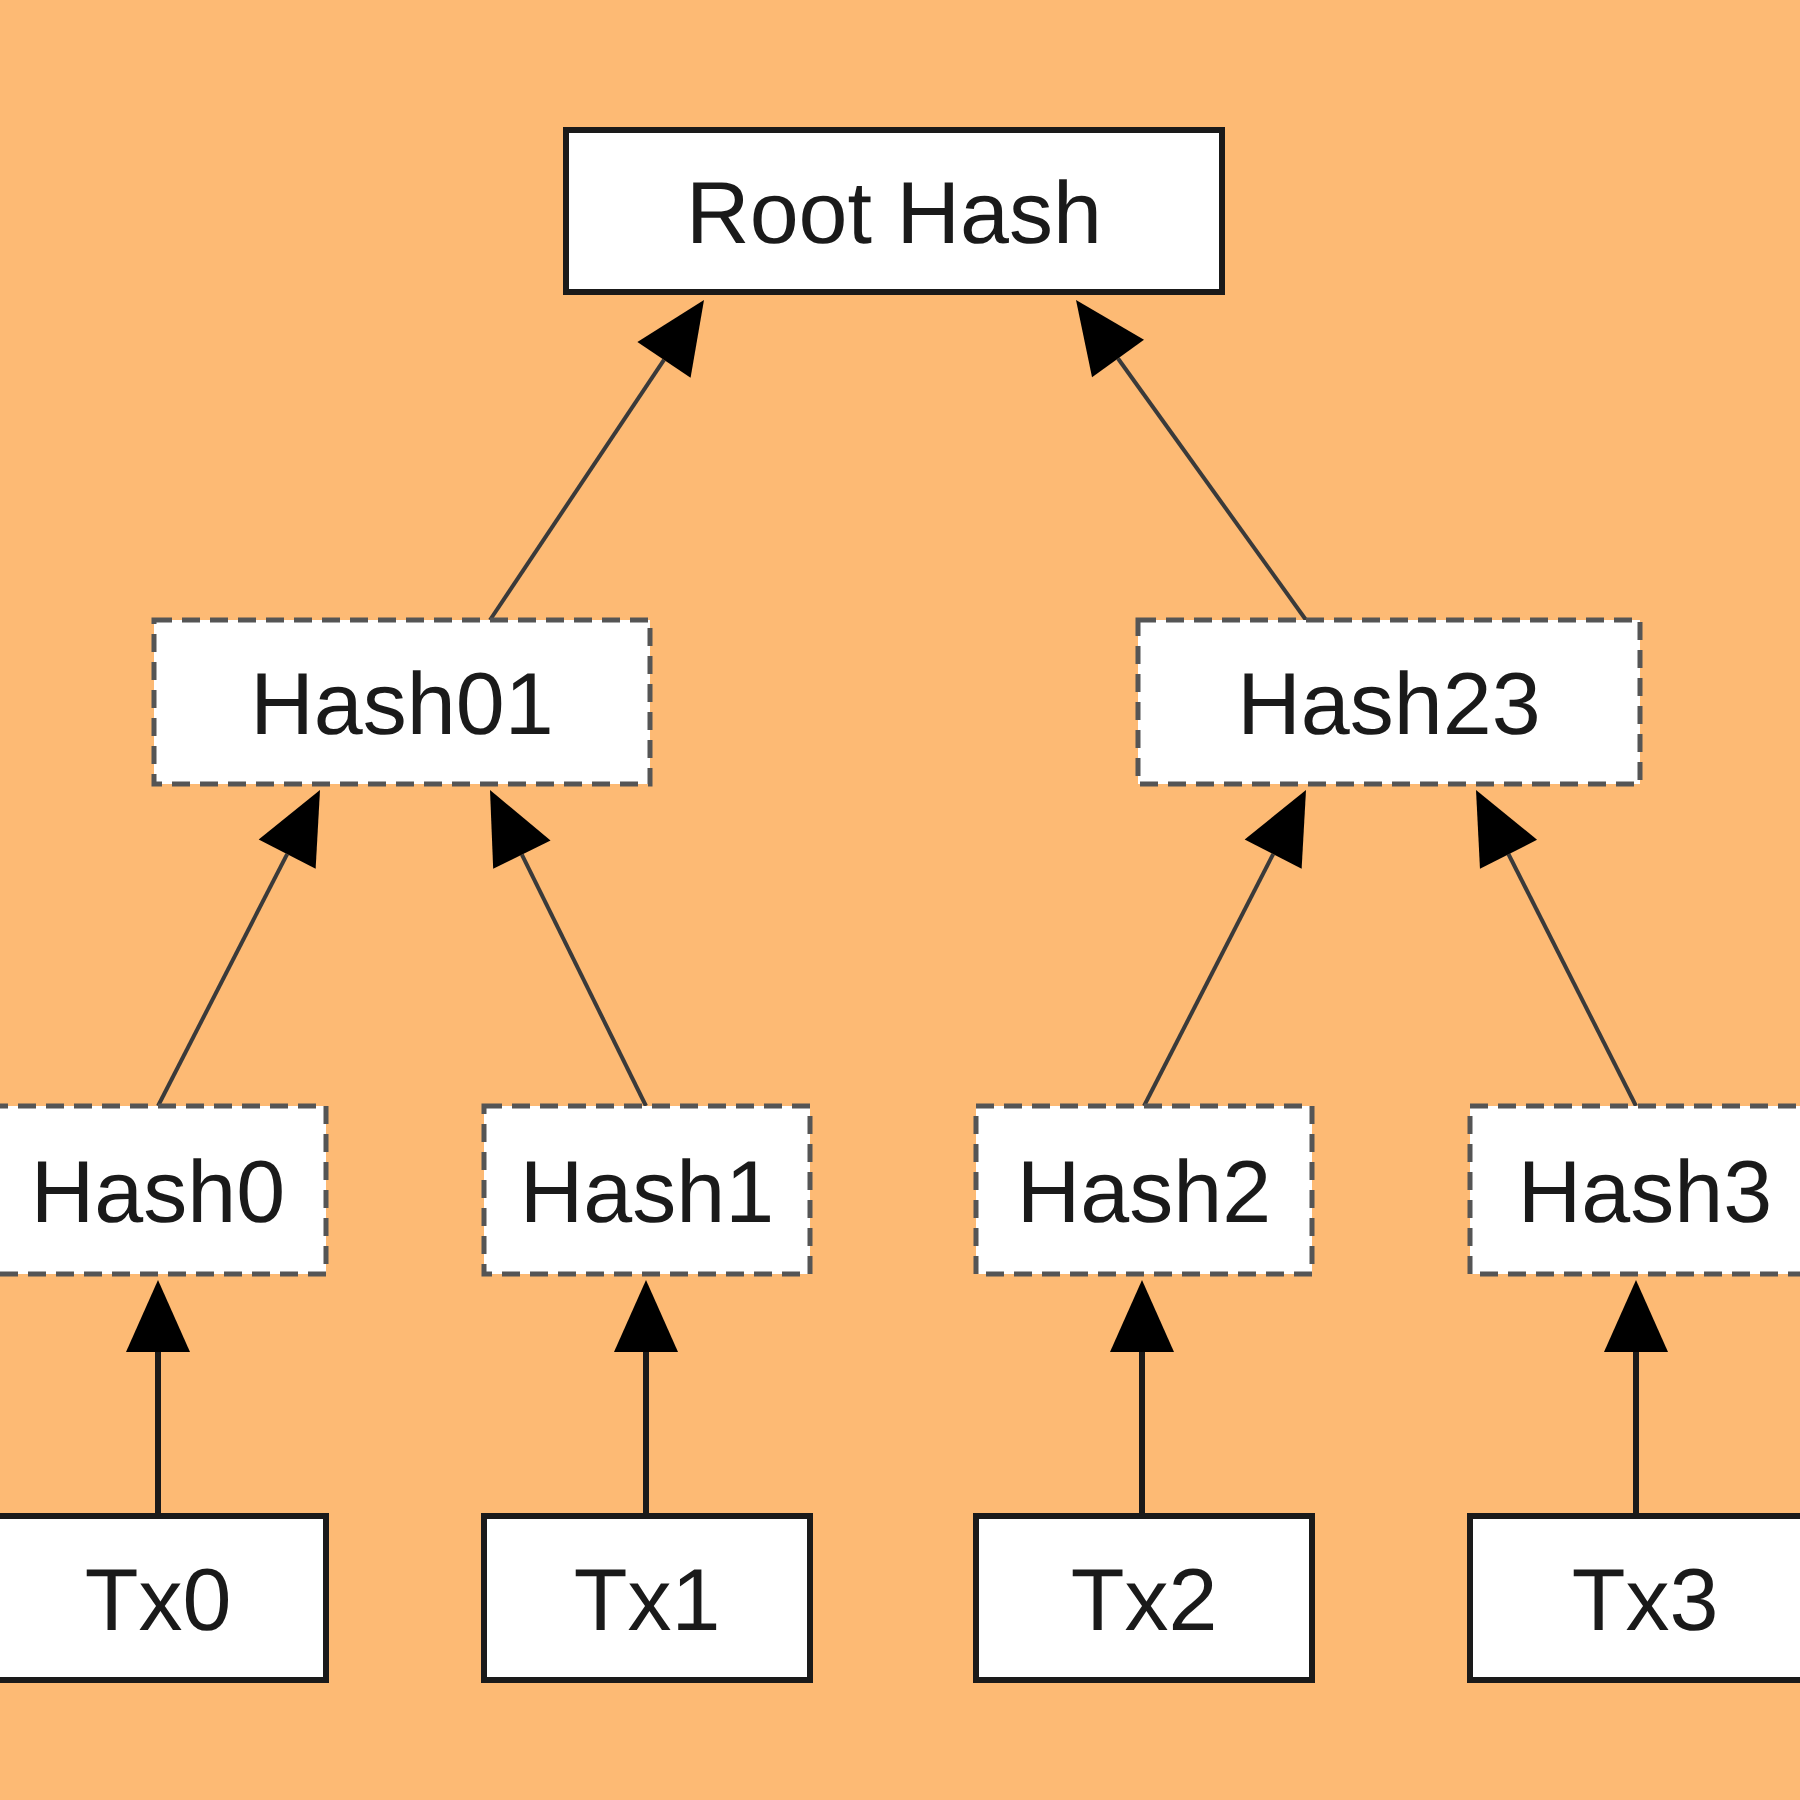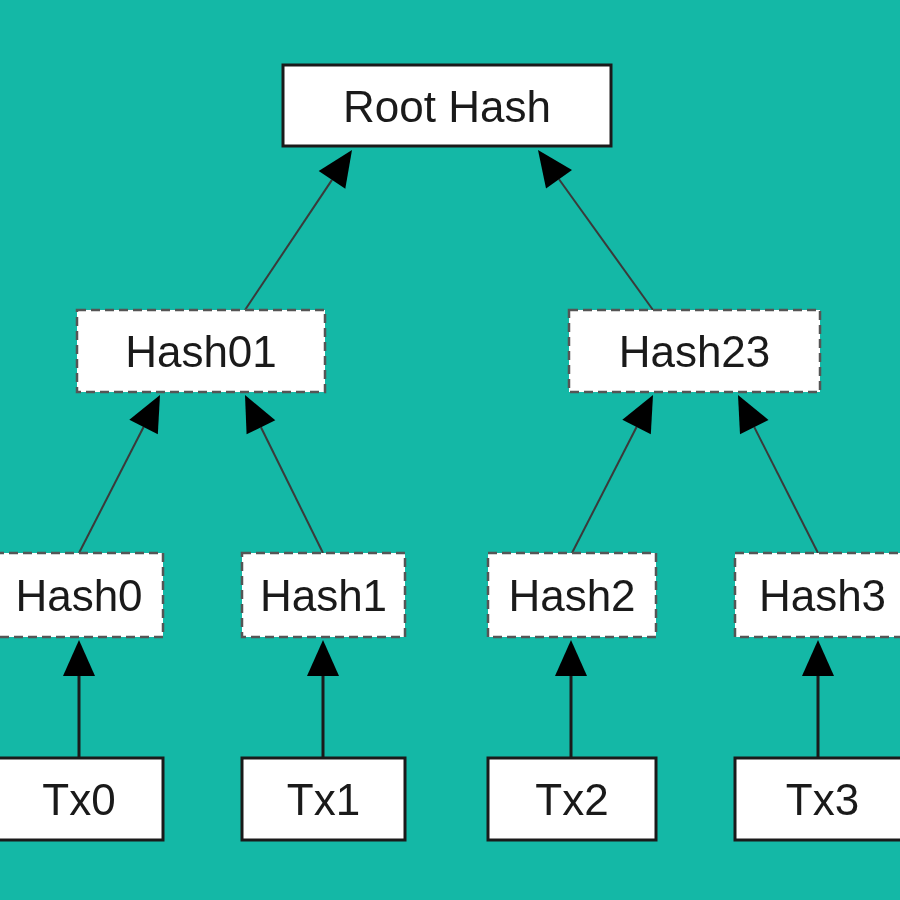--- a/index.html
+++ b/index.html
@@ -1,16 +1,16 @@
 <!DOCTYPE html>
 <html><head>
 <meta charset="utf-8">
 <style>
   html, body { margin:0; padding:0; background:#ffffff; }
-  #stage { position:relative; width:900px; height:900px; overflow:hidden; background:#14b8a6; }
+  #stage { position:relative; width:900px; height:900px; overflow:hidden; background:#fdba74; }
   svg { position:absolute; left:0; top:0; }
   .node-text { font-family:"Liberation Sans", sans-serif; font-size:44px; fill:#1a1a1a; }
 </style>
 </head>
 <body>
 
 <div id="stage">
   <svg id="canvas" width="900" height="900" viewBox="0 0 900 900">
     <defs>
       <marker id="arrowhead" viewBox="0 0 10 10" refX="9" refY="5" markerWidth="7" markerHeight="9" markerUnits="userSpaceOnUse" orient="auto">

